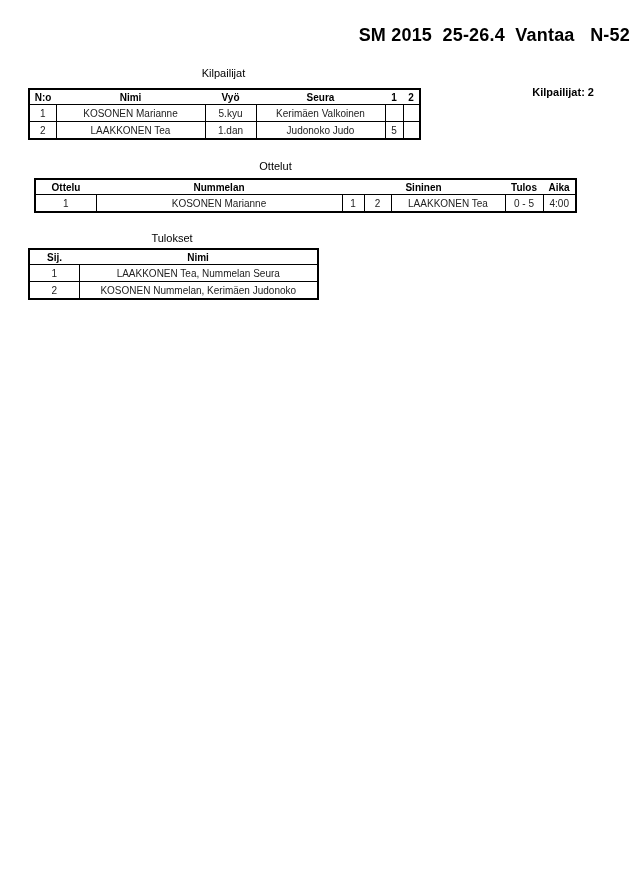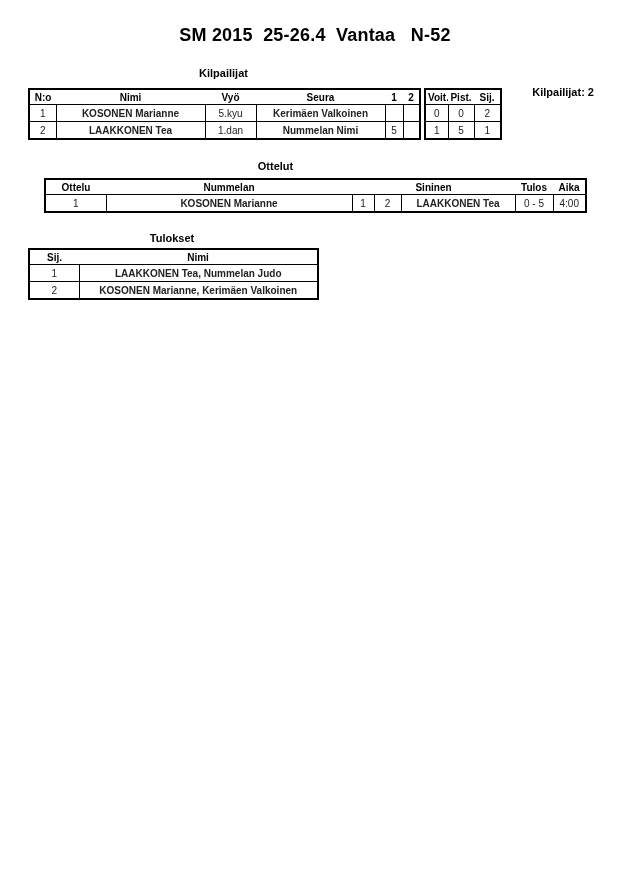--- a/index.html
+++ b/index.html
@@ -1,54 +1,54 @@
 <!DOCTYPE html>
 <html><head>
 <meta charset="utf-8">
 <style>
   html,body{margin:0;padding:0;background:#fff;}
   body{
     position:relative;width:630px;height:891px;overflow:hidden;
     font-family:"Liberation Sans","DejaVu Sans",sans-serif;color:#222;
   }
   .title{
-    position:absolute;top:25px;left:0;width:630px;text-align:center;
+    position:absolute;top:25px;left:0;width:630px;text-align:right;
     font-size:18px;font-weight:bold;color:#000;white-space:pre;letter-spacing:0.2px;
   }
   .participants{
     position:absolute;top:50px;right:36px;font-size:11px;font-weight:bold;color:#000;margin-top:36px;
   }
   .sec-heading{
-    position:absolute;font-size:11px;font-weight:bold;color:#000;text-align:center;
+    position:absolute;font-size:11px;font-weight:normal;color:#000;text-align:center;
   }
   .kilp-h{top:67px;left:28px;width:391px;}
   .ott-h{top:160px;left:27px;width:497px;}
   .tul-h{top:232px;left:28px;width:288px;}
 
   .kilp-wrap{position:absolute;top:88px;left:28px;display:flex;gap:3px;align-items:flex-start;}
-  .ott-t{position:absolute;top:178px;left:44px;width:541px;padding-left:8px;}
+  .ott-t{position:absolute;top:178px;left:34px;width:541px;padding-left:8px;}
   .tul-t{position:absolute;top:248px;left:28px;width:289px;}
 
   table.tbl{
     border-collapse:collapse;table-layout:fixed;background:#fff;
     border:2px solid #000;font-size:10px;
   }
   .tbl th{
     font-weight:bold;color:#000;border:none;border-bottom:1px solid #000;
     padding:0 2px;height:14px;text-align:center;overflow:hidden;white-space:nowrap;
   }
   .tbl td{
     border:1px solid #000;padding:0 2px;height:16px;text-align:center;
     overflow:hidden;white-space:nowrap;color:#222;
   }
   .tbl-a{width:391px;padding-left:39px;}
   .tbl-b{width:76px;}
   .al{text-align:left;}
   .padl1{padding-left:1px;}
-  .padl8{padding-left:8px;font-weight:bold;}
+  .padl8{padding-left:8px;}
 </style>
 </head>
 <body>
 
 <div class="title">SM 2015  25-26.4  Vantaa   N-52</div>
 <div class="participants">Kilpailijat: 2</div>
 
 <div class="sec-heading kilp-h">Kilpailijat</div>
 <div class="kilp-wrap">
   <table class="tbl tbl-a">
@@ -76,49 +76,23 @@
         <td class="al padl8">KOSONEN Marianne</td>
         <td>5.kyu</td>
         <td class="al padl8">Kerimäen Valkoinen</td>
         <td></td>
         <td></td>
       </tr>
       <tr>
         <td>2</td>
         <td class="al padl8">LAAKKONEN Tea</td>
         <td>1.dan</td>
-        <td class="al padl8">Nummelan Nimi</td>
+        <td class="al padl8">Judonoko Judo</td>
         <td>5</td>
         <td></td>
-      </tr>
-    </tbody>
-  </table>
-  <table class="tbl tbl-b">
-    <colgroup>
-      <col style="width:23px">
-        <col style="width:26px">
-        <col style="width:27px">
-    </colgroup>
-    <thead>
-      <tr>
-        <th>Voit.</th>
-        <th>Pist.</th>
-        <th>Sij.</th>
-      </tr>
-    </thead>
-    <tbody>
-      <tr>
-        <td>0</td>
-        <td>0</td>
-        <td>2</td>
-      </tr>
-      <tr>
-        <td>1</td>
-        <td>5</td>
-        <td>1</td>
       </tr>
     </tbody>
   </table>
 </div>
 
 <div class="sec-heading ott-h">Ottelut</div>
 <table class="tbl ott-t">
   <colgroup>
     <col style="width:61px">
       <col style="width:246px">
@@ -158,20 +132,20 @@
   </colgroup>
   <thead>
     <tr>
       <th>Sij.</th>
       <th>Nimi</th>
     </tr>
   </thead>
   <tbody>
     <tr>
       <td>1</td>
-      <td class="al padl8">LAAKKONEN Tea, Nummelan Judo</td>
+      <td class="al padl8">LAAKKONEN Tea, Nummelan Seura</td>
     </tr>
     <tr>
       <td>2</td>
-      <td class="al padl8">KOSONEN Marianne, Kerimäen Valkoinen</td>
+      <td class="al padl8">KOSONEN Nummelan, Kerimäen Judonoko</td>
     </tr>
   </tbody>
 </table>
 
 </body></html>

